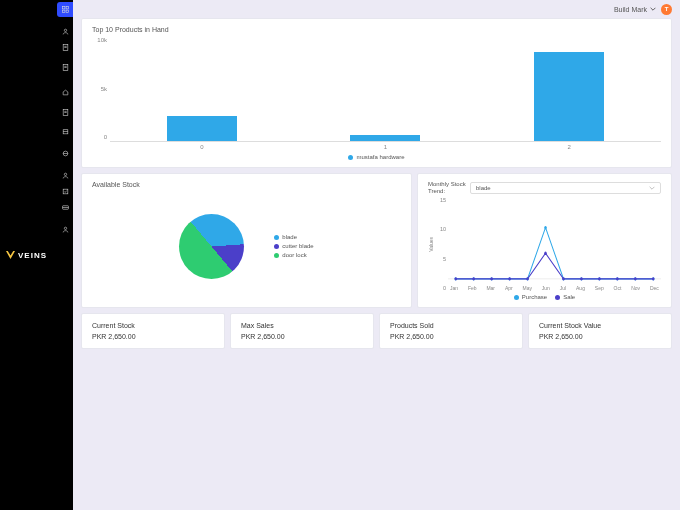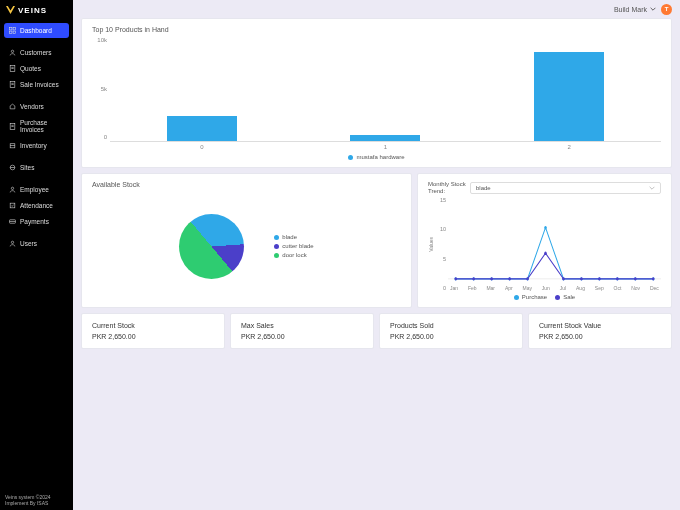--- a/index.html
+++ b/index.html
@@ -1,20 +1,20 @@
 <!DOCTYPE html>
 <html><head>
 <meta charset="utf-8">
 <style>
   * { box-sizing: border-box; margin: 0; padding: 0; font-family: Arial, sans-serif; }
   body { background: #fff; width: 680px; height: 510px; overflow: hidden; font-size: 7px; color: #333; }
   .app { display: flex; width: 100%; height: 100%; }
 
   
-  .sidebar { width: 73px; background: #000; color: #fff; display: flex; flex-direction: column; }
+  .sidebar { width: 73px; background: #000; color: #fff; display: flex; flex-direction: row; }
   .logo { display: flex; align-items: center; gap: 3px; padding: 6px 6px; font-size: 8px; font-weight: bold; letter-spacing: 1px; }
   .logo-icon { width: 9px; height: 9px; }
   .nav { flex: 1; padding: 2px 4px; }
   .nav-item { display: flex; align-items: center; gap: 4px; padding: 4px 5px; font-size: 6.5px; color: #ddd; cursor: pointer; border-radius: 3px; margin-bottom: 1px; }
   .nav-item.active { background: #2f4cff; color: #fff; }
   .nav-icon { width: 7px; height: 7px; flex-shrink: 0; }
   .nav-group-sep { height: 6px; }
   .footer { font-size: 5px; color: #aaa; padding: 4px 5px; }
 
   

